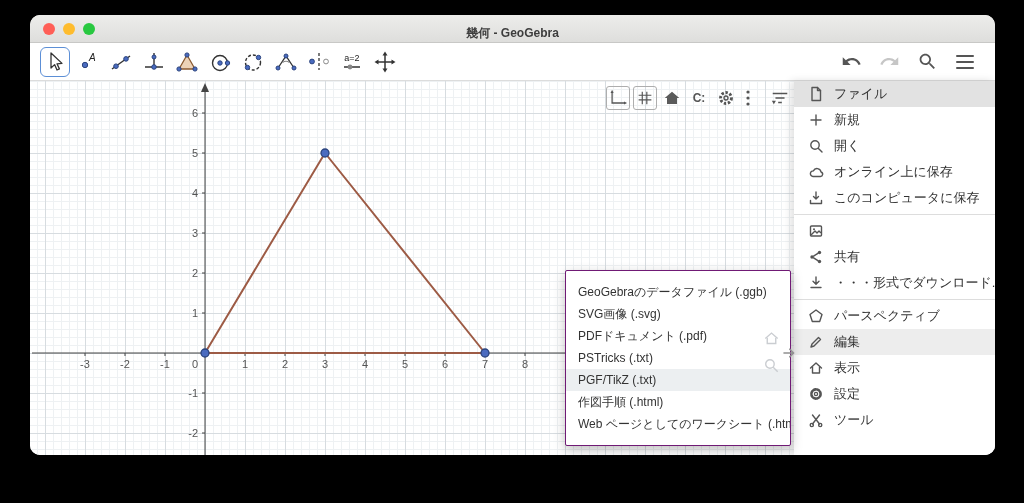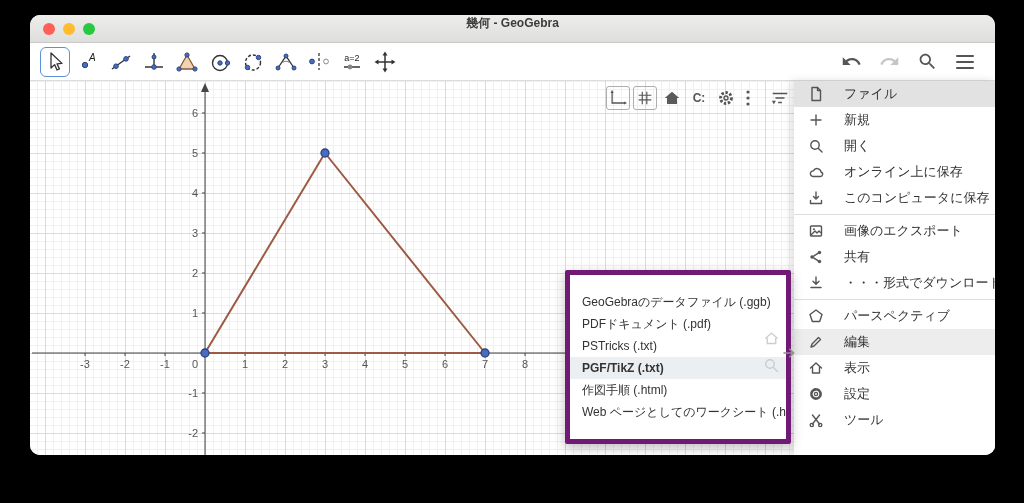--- a/index.html
+++ b/index.html
@@ -4,21 +4,21 @@
 <style>
   * { box-sizing: border-box; margin: 0; padding: 0; }
   html,body { width:1024px; height:503px; background:#000; font-family:"Liberation Sans",sans-serif; overflow:hidden; }
 
   .window { position:absolute; left:30px; top:15px; width:965px; height:440px;
     background:#fff; border-radius:10px; overflow:hidden;
     box-shadow:0 12px 36px rgba(0,0,0,.55); }
 
   
   .titlebar { height:28px; background:linear-gradient(#ededeb,#dededc);
-    border-bottom:1px solid #c8c8c6; position:relative; display:flex; align-items:flex-start; }
+    border-bottom:1px solid #c8c8c6; position:relative; display:flex; align-items:flex-end; }
   .traffic { position:absolute; left:13px; top:8px; display:flex; gap:8px; }
   .light { width:12px; height:12px; border-radius:50%; }
   .title { flex:1; text-align:center; font-size:12px; font-weight:700; color:#3d3d3d; }
 
   
   .toolbar { height:38px; background:#fff; border-bottom:1px solid #dcdcdc;
     display:flex; align-items:center; padding:0 10px; gap:3px; }
   .tool { width:30px; height:30px; border-radius:6px; display:flex; align-items:center;
     justify-content:center; border:1.5px solid transparent; background:#fff; cursor:default; }
   .tool.selected { border-color:#5c8fd6; }
@@ -44,32 +44,32 @@
     justify-content:center; color:#555; background:transparent; }
   .gbtn.bordered { border:1px solid #aeaeae; }
   .gbtn.narrow { width:14px; }
   .c-label { font-size:12px; font-weight:700; color:#555; }
   .stylebar-btn { margin-left:9px; width:26px; }
 
   .faint-btn { position:absolute; width:17px; height:17px; z-index:60; }
 
   
   .export-menu { position:absolute; left:535px; top:255px; width:226px; background:#fff;
-    border:5px solid #701a75; border-radius:2px; box-shadow:0 4px 12px rgba(0,0,0,.25);
-    z-index:50; padding:16px 0; }
+    border:1px solid #701a75; border-radius:2px; box-shadow:0 4px 12px rgba(0,0,0,.25);
+    z-index:50; padding:10px 0; }
   .export-item { height:22px; line-height:22px; padding:0 4px 0 12px; font-size:12px;
     color:#333; white-space:nowrap; overflow:hidden; cursor:default; }
-  .export-item.highlighted { background:#eceff1;font-weight:bold; }
+  .export-item.highlighted { background:#eceff1; }
 
   .submenu-arrow { position:absolute; left:752px; top:331px; z-index:80; }
 
   
   .menu { position:absolute; right:0; top:66px; width:201px; height:374px; background:#fff;
     box-shadow:-3px 0 8px rgba(0,0,0,.13); z-index:40; overflow:hidden; }
-  .menu-item { height:26px; display:flex; align-items:center; gap:20px; padding-left:14px;
+  .menu-item { height:26px; display:flex; align-items:center; gap:10px; padding-left:14px;
     font-size:13px; color:#333; cursor:default; }
   .menu-item .ml { white-space:nowrap; overflow:hidden; }
   .menu-item.section { background:#e2e2e2; }
   .menu-item.section2 { background:#ededed; }
   .mi { width:16px; height:16px; flex:0 0 16px; }
   .mi svg { display:block; stroke:#555; fill:none; stroke-width:1.4;
     stroke-linecap:round; stroke-linejoin:round; }
   .menu-divider { height:1px; background:#ddd; margin:3px 0; }
 
   
@@ -304,20 +304,21 @@
   </div>
 
   <div class="submenu-arrow">
     <svg width="14" height="14" viewBox="0 0 14 14">
       <path d="M2 7 H11 M7.8 3.2 L11.6 7 L7.8 10.8" fill="none" stroke="#909090" stroke-width="1.6" stroke-linecap="round" stroke-linejoin="round"></path>
     </svg>
   </div>
 
   <div class="export-menu">
     <div class="export-item">GeoGebraのデータファイル (.ggb)</div>
+    <div class="export-item">SVG画像 (.svg)</div>
     <div class="export-item">PDFドキュメント (.pdf)</div>
     <div class="export-item">PSTricks (.txt)</div>
     <div class="export-item highlighted">PGF/TikZ (.txt)</div>
     <div class="export-item">作図手順 (.html)</div>
     <div class="export-item">Web ページとしてのワークシート (.html)</div>
   </div>
 
   <div class="menu">
 
     <div class="menu-item section">
@@ -371,21 +372,20 @@
     <div class="menu-divider"></div>
 
     <div class="menu-item">
       <span class="mi">
         <svg width="16" height="16" viewBox="0 0 16 16">
             <rect x="2.5" y="3" width="11" height="10" rx="1"></rect>
             <circle cx="6" cy="6.3" r="1" fill="#555" stroke="none"></circle>
             <path d="M3.5 11.5 L7 8 L9 10 L11 8 L12.5 9.5"></path>
           </svg>
       </span>
-      <span class="ml">画像のエクスポート</span>
     </div>
 
     <div class="menu-item">
       <span class="mi">
         <svg width="16" height="16" viewBox="0 0 16 16">
             <circle cx="11.5" cy="3.5" r="1.7" fill="#555" stroke="none"></circle>
             <circle cx="4" cy="8" r="1.7" fill="#555" stroke="none"></circle>
             <circle cx="11.5" cy="12.5" r="1.7" fill="#555" stroke="none"></circle>
             <path d="M5.6 7.2 L9.9 4.3 M5.6 8.8 L9.9 11.7"></path>
           </svg>

